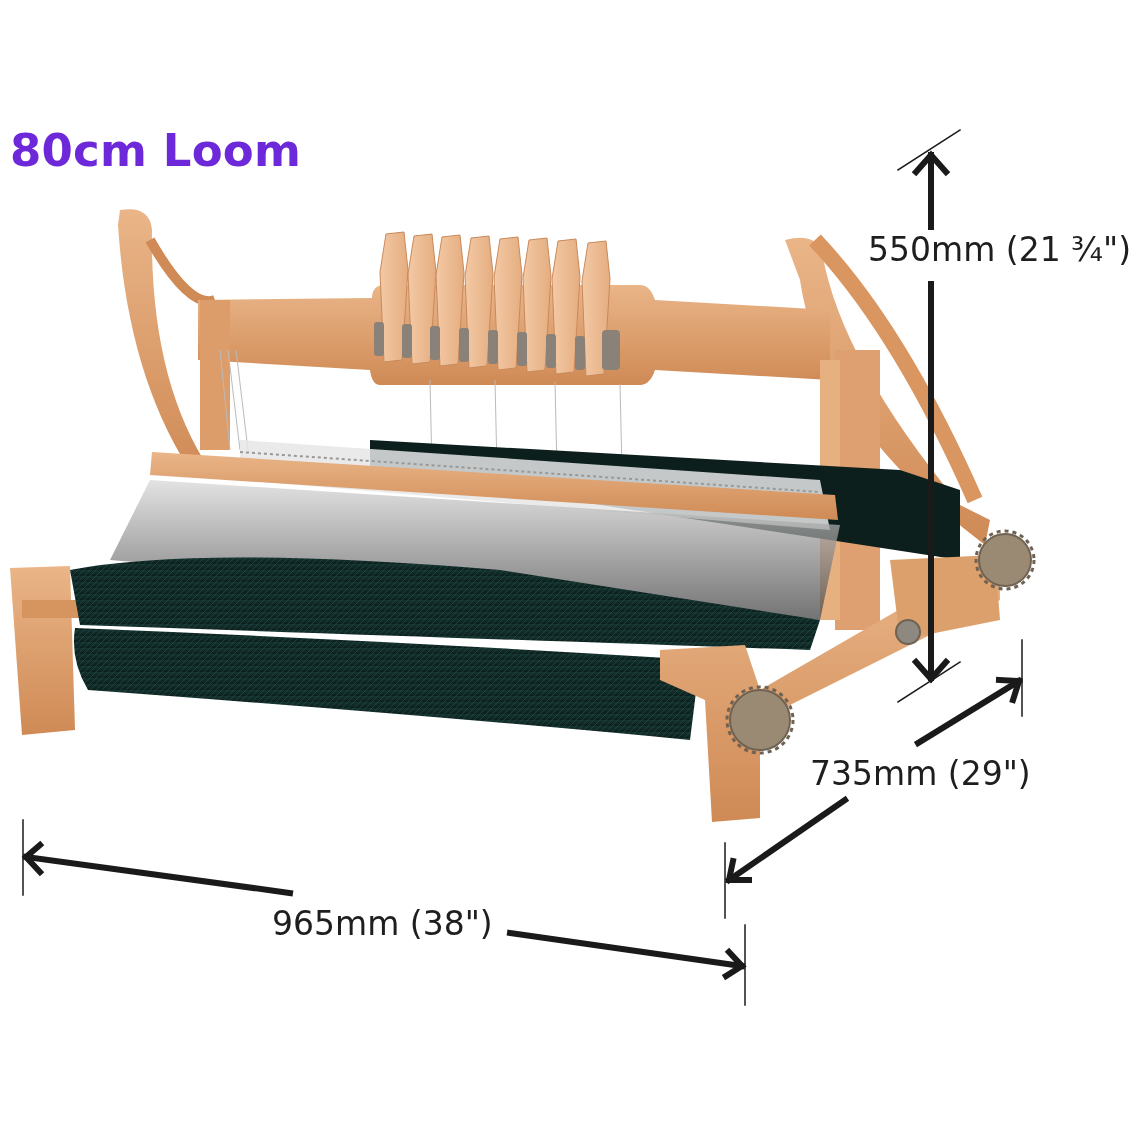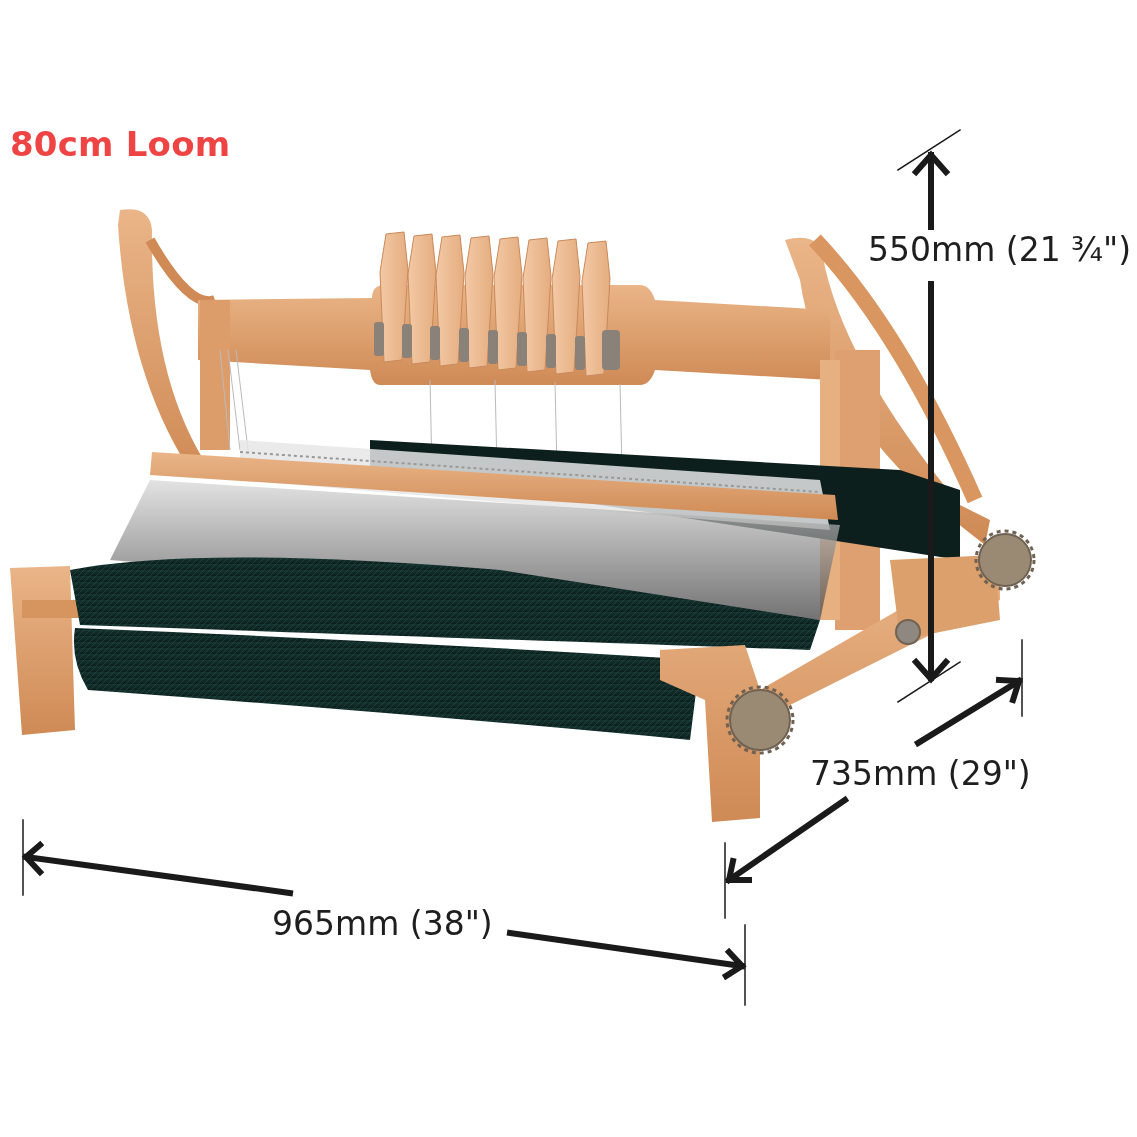--- a/index.html
+++ b/index.html
@@ -1,17 +1,17 @@
 <!DOCTYPE html>
 <html><head>
   <meta charset="utf-8">
   <style>
     html, body { margin: 0; padding: 0; background: #ffffff; }
     body { width: 1137px; height: 1137px; position: relative; overflow: hidden; font-family: "DejaVu Sans", sans-serif; }
-    .title { position: absolute; left: 10px; top: 124px; font-size: 34px; font-weight: bold; color: #ef4444; letter-spacing: 0.2px; font-family: "DejaVu Sans", sans-serif; }
+    .title { position: absolute; left: 10px; top: 124px; font-size: 45px; font-weight: bold; color: #6d28d9; letter-spacing: 0.2px; font-family: "DejaVu Sans", sans-serif; }
     .dim-label { position: absolute; font-size: 33px; color: #1e1e1e; background: #ffffff; padding: 0 4px; white-space: nowrap; font-family: "DejaVu Sans", sans-serif; font-weight: normal; }
     .lbl-height { left: 864px; top: 230px; }
     .lbl-depth { left: 806px; top: 754px; }
     .lbl-width { left: 268px; top: 904px; }
     svg.scene { position: absolute; left: 0; top: 0; }
   </style>
 </head>
 <body>
 
 <svg class="scene" width="1137" height="1137" viewBox="0 0 1137 1137">

